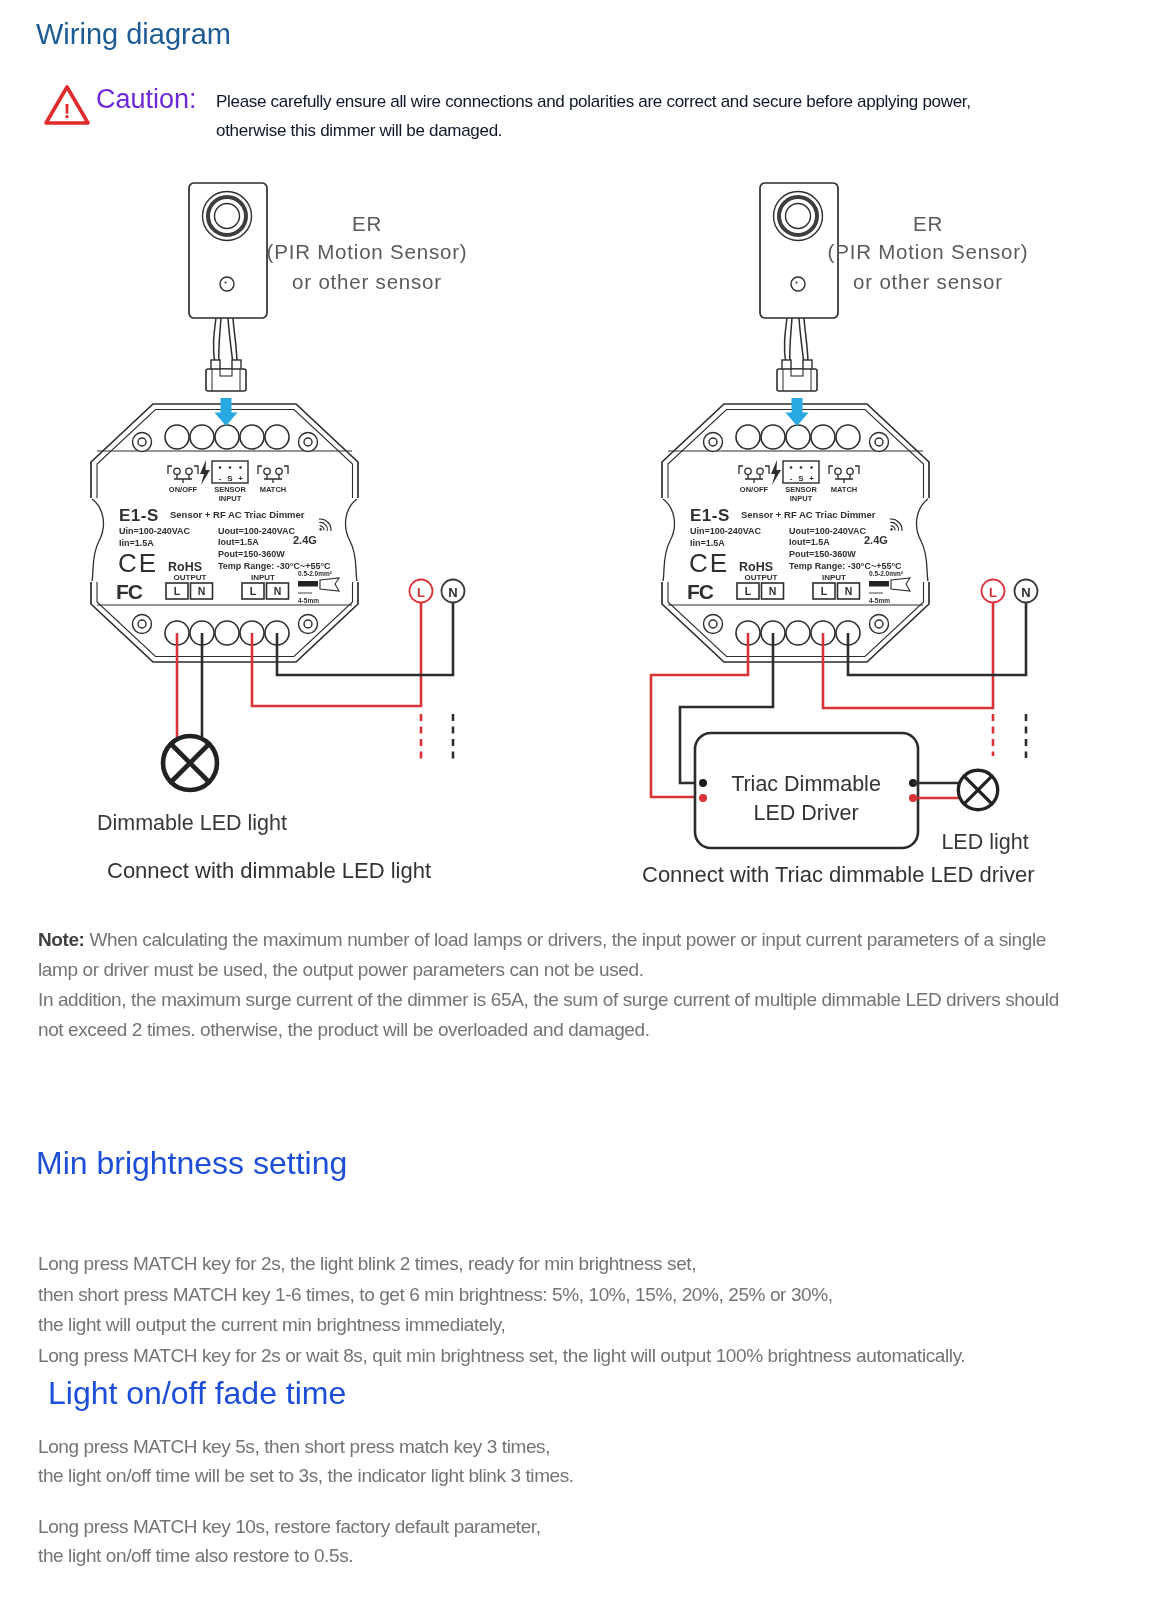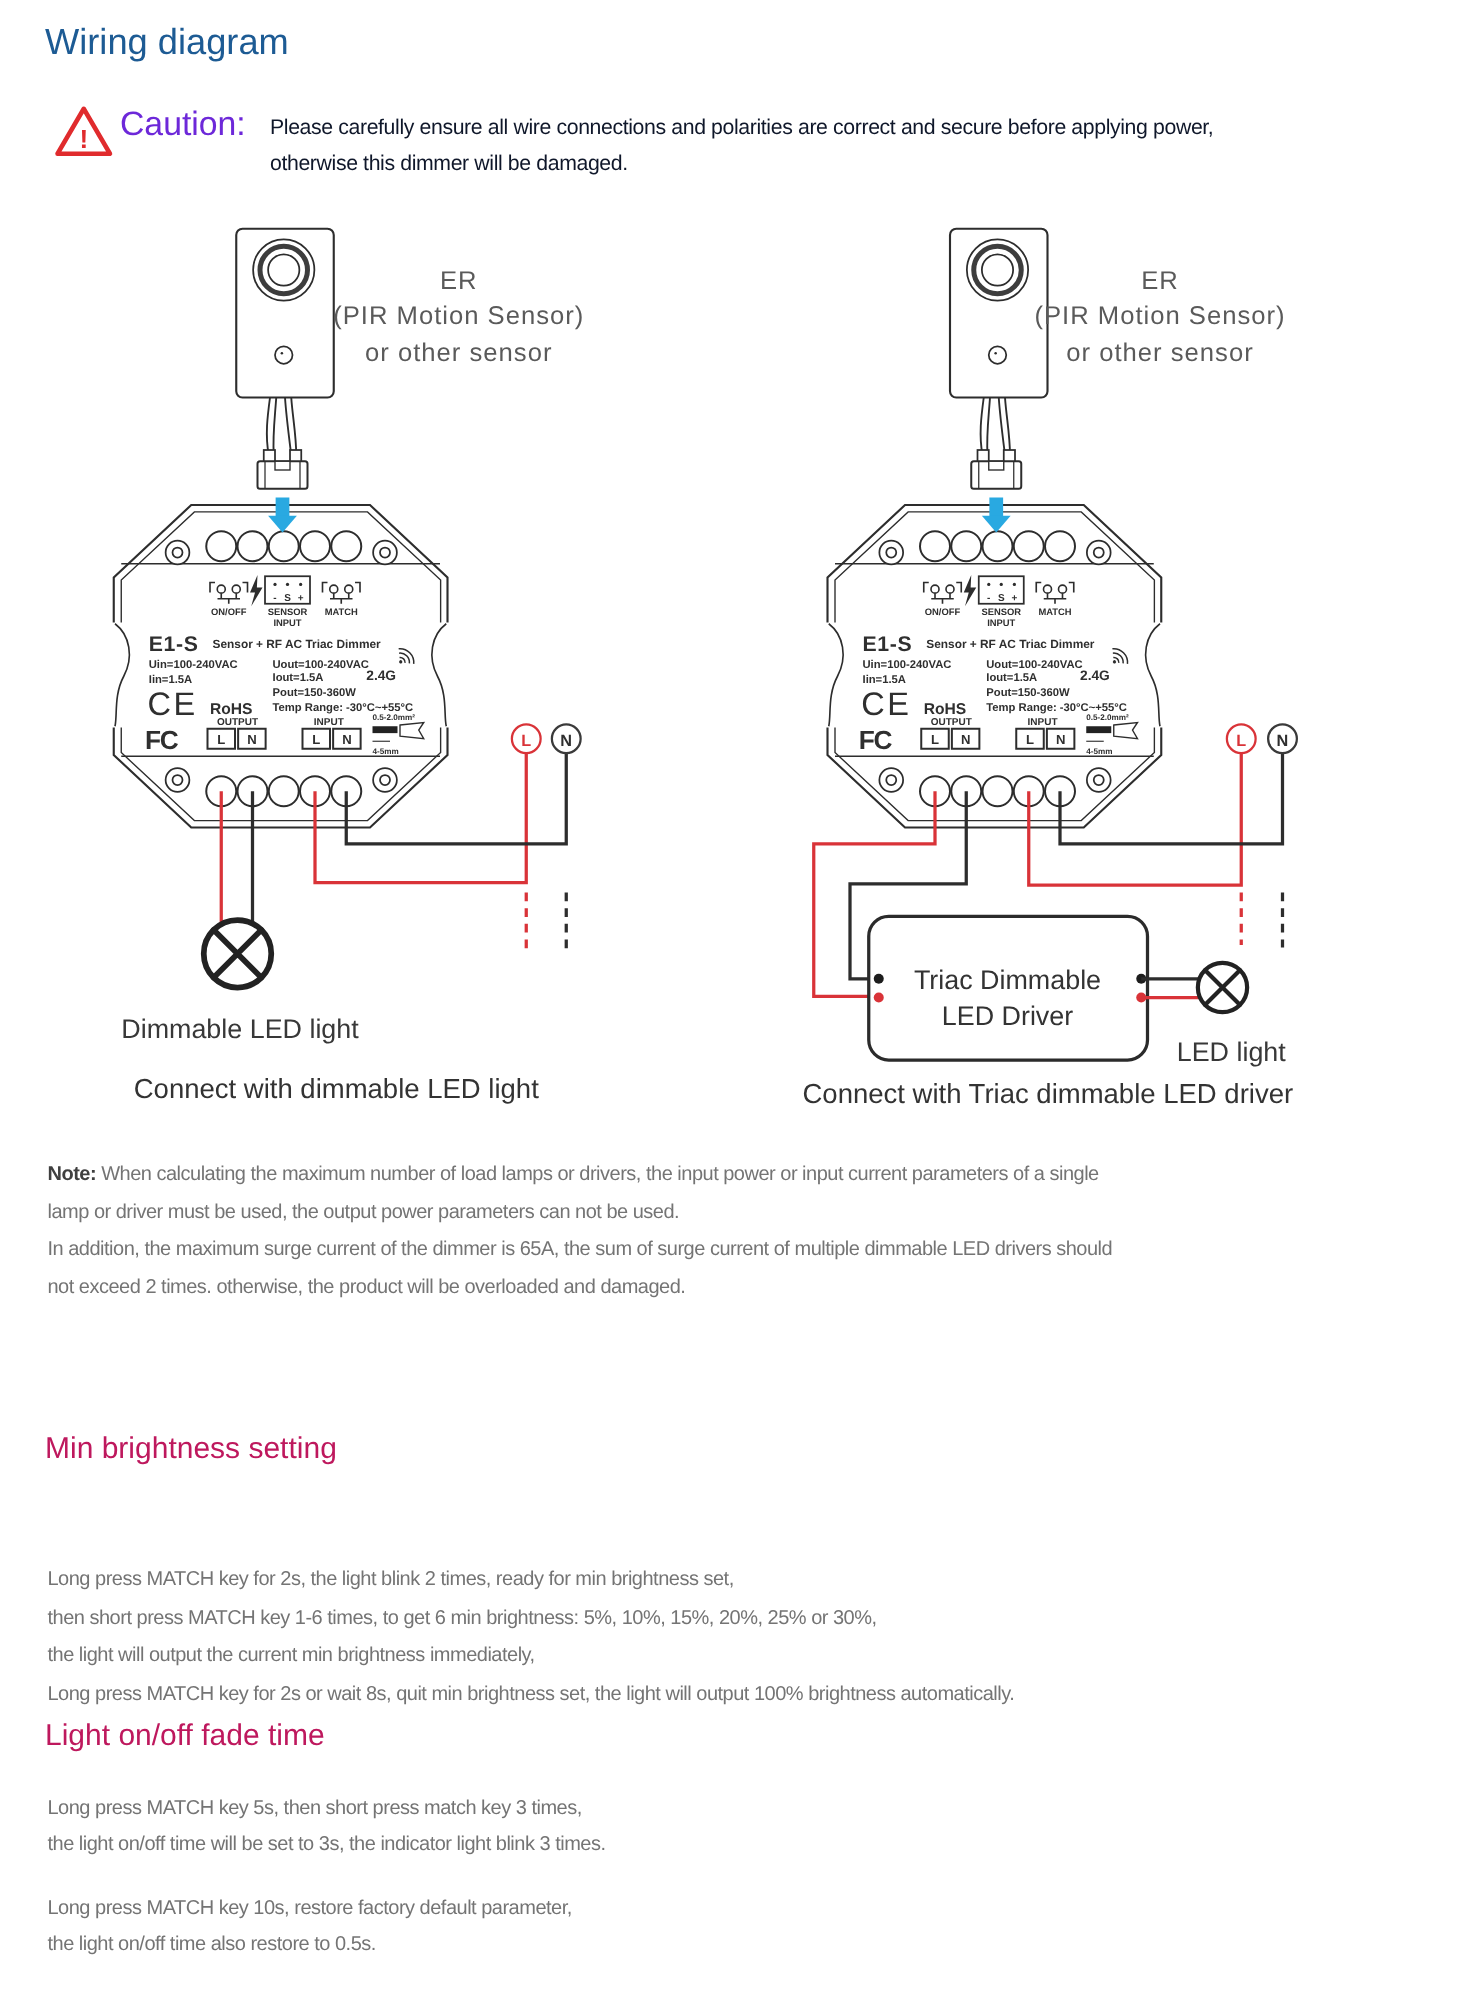--- a/index.html
+++ b/index.html
@@ -1,21 +1,21 @@
 <!DOCTYPE html>
 <html><head>
 <meta charset="utf-8">
 <style>
   html,body{margin:0;padding:0;background:#fff;}
   body{width:1166px;height:1600px;position:relative;overflow:hidden;
        font-family:"Liberation Sans",sans-serif;-webkit-font-smoothing:antialiased;}
   .abs{position:absolute;}
-  .heading{font-size:24px;font-weight:500;color:#be185d;letter-spacing:0;white-space:nowrap;}
+  .heading{font-size:32px;font-weight:500;color:#1d4ed8;letter-spacing:0;white-space:nowrap;}
   .title{font-size:29px;font-weight:500;color:#1d5b94;white-space:nowrap;}
-  .body-line{font-size:16px;color:#747474;letter-spacing:-0.4px;white-space:nowrap;}
+  .body-line{font-size:19px;color:#747474;letter-spacing:-0.4px;white-space:nowrap;}
   .note-label{font-weight:bold;color:#3f3f3f;}
   .caution-label{font-size:27px;font-weight:500;color:#6d28d9;white-space:nowrap;}
   .caution-text{font-size:17px;color:#0f172a;letter-spacing:-0.3px;line-height:28.5px;white-space:nowrap;}
   svg text{font-family:"Liberation Sans",sans-serif;fill:#2f2f2f;}
   .ln{stroke:#2d2d2d;stroke-width:1.4;fill:none;}
   .lnf{stroke:#2d2d2d;stroke-width:1.4;fill:#fff;}
   .wire-r{stroke:#d93338;stroke-width:2.6;fill:none;}
   .wire-b{stroke:#2d2d2d;stroke-width:2.6;fill:none;}
   .dash{stroke-dasharray:7 5.5;}
   .mid{text-anchor:middle;}
@@ -244,21 +244,21 @@
 </div>
 
 <div class="abs heading" style="left:36px;top:1145px;">Min brightness setting</div>
 <div class="abs" style="left:38px;top:1210px;line-height:30.5px;margin-top:39px;">
   <div class="body-line">Long press MATCH key for 2s, the light blink 2 times, ready for min brightness set,</div>
   <div class="body-line">then short press MATCH key 1-6 times, to get 6 min brightness: 5%, 10%, 15%,  20%, 25% or 30%,</div>
   <div class="body-line">the light will output the current min brightness immediately,</div>
   <div class="body-line">Long press MATCH key for 2s or wait 8s, quit min brightness set, the light will output 100% brightness automatically.</div>
 </div>
 
-<div class="abs heading" style="left:36px;top:1375px;">Light on/off fade time</div>
+<div class="abs heading" style="left:48px;top:1375px;">Light on/off fade time</div>
 <div class="abs" style="left:38px;top:1433px;line-height:28.5px;">
   <div class="body-line">Long press MATCH key 5s, then short press match key 3 times,</div>
   <div class="body-line">the light on/off time will be set to 3s, the indicator light blink 3 times.</div>
 </div>
 <div class="abs" style="left:38px;top:1501px;line-height:28.5px;margin-top:12px;">
   <div class="body-line">Long press MATCH key 10s, restore factory default parameter,</div>
   <div class="body-line">the light on/off time also restore to 0.5s.</div>
 </div>
 
 </body></html>

